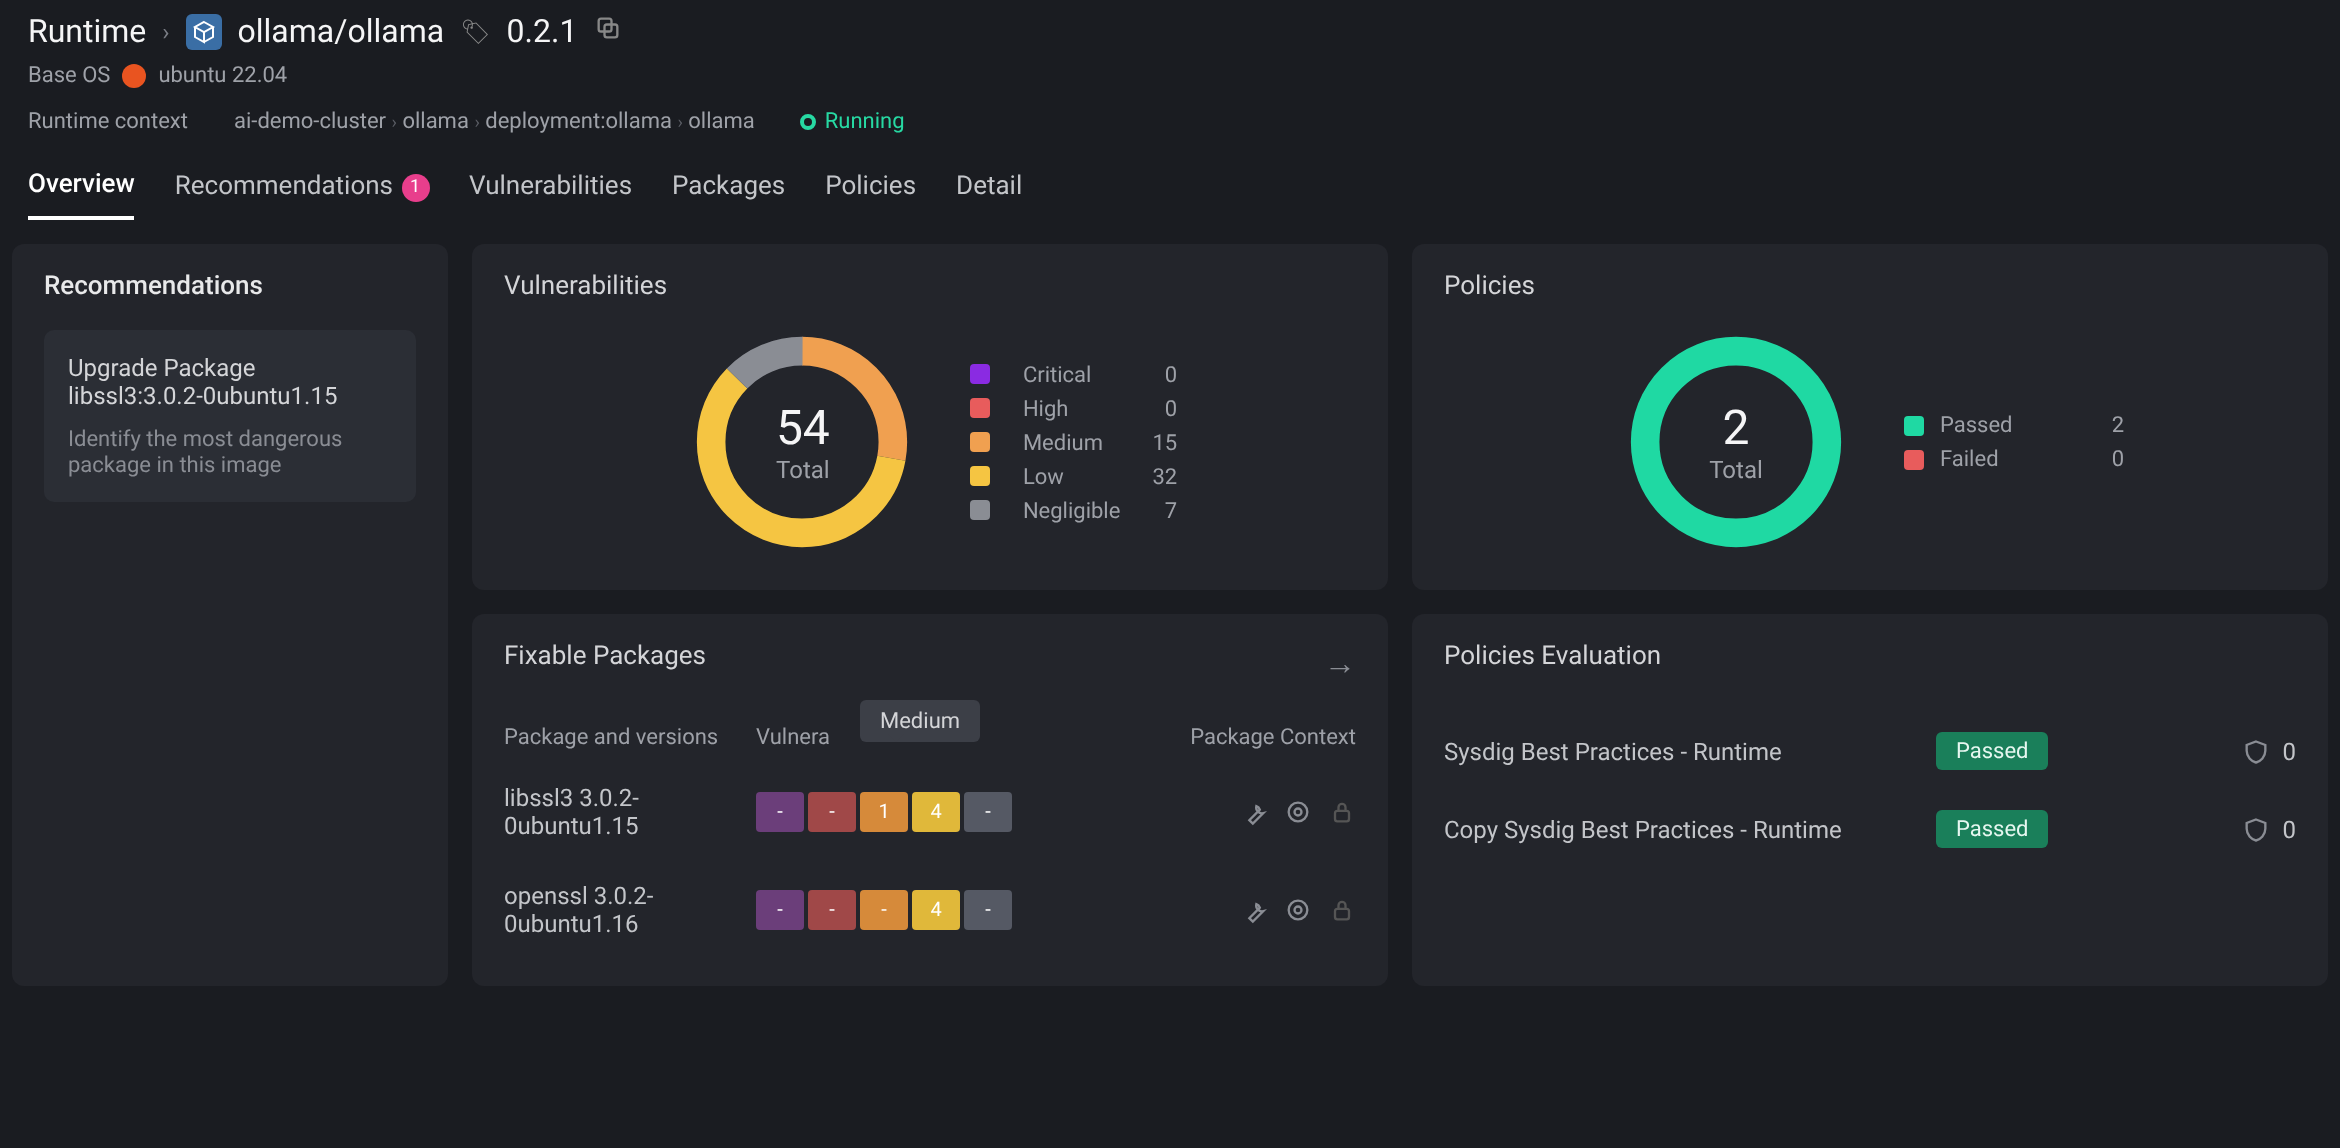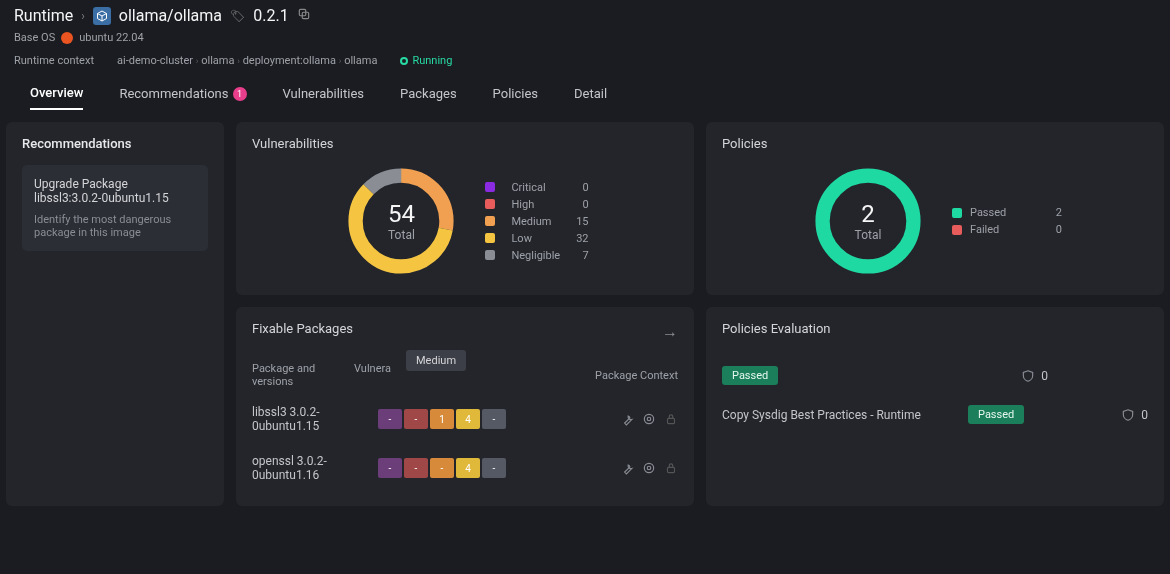--- a/index.html
+++ b/index.html
@@ -20,21 +20,21 @@
   .tag-ico { color:#888; font-size:12px; }
   .copy-ico { color:#888; cursor:pointer; }
   .baseos-row { font-size:11px; color:#9ea1a8; margin-top:6px; display:flex; align-items:center; gap:6px;}
   .ubuntu-dot { width:12px; height:12px; background:#e95420; border-radius:50%; display:inline-block;}
   .context-row { font-size:11px; color:#9ea1a8; margin-top:10px; display:flex; align-items:center; gap:23px;}
   .ctx-chev { color:#5a5d65; font-size:9px; }
   .running-chip { color:#27d9a3; display:flex; align-items:center; gap:4px; }
   .running-dot { width:8px; height:8px; border:2px solid #27d9a3; border-radius:50%; display:inline-block;}
   .dl-btn { position:absolute; right:14px; top:8px; border:1px solid #4a4d55; border-radius:16px; padding:5px 14px; font-size:12px; color:#e8e9ea; background:transparent; display:flex; align-items:center; gap:6px; cursor:pointer;}
   .tabs { display:flex; gap:20px; padding: 14px 14px 0; border-bottom:none; font-size:13px; }
-  .tab { color:#c3c5c9; padding-bottom:8px; cursor:pointer; display:flex; align-items:center; gap:4px;margin-left:16px;}
+  .tab { color:#c3c5c9; padding-bottom:8px; cursor:pointer; display:flex; align-items:center; gap:4px;}
   .tab.active { color:#fff; border-bottom:2px solid #fff; font-weight:500;}
   .tab-badge { background:#e83e8c; color:#fff; border-radius:50%; width:14px; height:14px; font-size:9px; display:inline-flex; align-items:center; justify-content:center;}
   .body { display:flex; gap:12px; padding: 12px 6px; }
   .card { background:#23252b; border-radius:6px; padding:14px 16px; }
   .sidebar { width:218px; }
   .sidebar h3 { font-size:13px; font-weight:500; color:#e8e9ea; margin-bottom:14px;}
   .rec-card { background:#2b2e35; border-radius:5px; padding:12px; font-size:12px; color:#d4d5d8; cursor:pointer;}
   .rec-card .sub { font-size:11px; color:#8a8d94; margin-top:8px;}
   .col2 { flex:1; display:flex; flex-direction:column; gap:12px; }
   .col2-top { display:flex; gap:12px; }
@@ -51,21 +51,21 @@
   .sev-legend-grid > .count { text-align:right; font-variant-numeric: tabular-nums; }
   .legend { display:flex; flex-direction:column; gap:4px; font-size:11px; color:#9ea1a8;}
   .leg-row { display:flex; align-items:center; gap:8px;}
   .sq { width:10px; height:10px; border-radius:2px; display:inline-block;}
   .leg-row .val { margin-left:auto; min-width:14px; text-align:right;}
   .col2-bot { display:flex; gap:12px; }
   .fix-card { flex:1; }
   .peval-card { flex:1; }
   .card-hdr { display:flex; justify-content:space-between; align-items:center; margin-bottom:14px;}
   .arrow-r { color:#8a8d94; font-size:16px; cursor:pointer;}
-  .tbl-hdr { display:flex; font-size:11px; color:#9ea1a8; padding:6px 0;gap:24px;}
+  .tbl-hdr { display:flex; font-size:11px; color:#9ea1a8; padding:6px 0;}
   .tbl-row { display:flex; align-items:center; padding:10px 0; font-size:12px; color:#c3c5c9; border-top:1px solid rgba(255,255,255,0);}
   .pkg-col { flex:1;}
   .vuln-col { width:180px; position:relative;}
   .ctx-col { width:70px; text-align:right; display:flex; gap:8px; justify-content:flex-end; align-items:center;}
   .sev-bar { display:flex; gap:2px;}
   .sev-cell { width:24px; height:20px; border-radius:2px; display:flex; align-items:center; justify-content:center; font-size:10px; color:#fff;}
   .ico-sm { width:14px; height:14px; color:#8a8d94; cursor:pointer;}
   .tooltip { position:absolute; background:#3c3f47; color:#d4d5d8; font-size:11px; padding:4px 10px; border-radius:3px; top:-12px; left:52px;}
   .tooltip::after{content:"";position:absolute;bottom:-4px;left:14px;border:4px solid transparent;border-top-color:#3c3f47;}
   .peval-hdr { display:grid; grid-template-columns: 1fr 80px 100px; font-size:11px; color:#9ea1a8; padding:6px 0;}
@@ -261,20 +261,21 @@
    </div>
           </div>
       </div>
 
       <div class="card peval-card">
         <div class="card-hdr">
           <div class="card-title">Policies Evaluation</div>
         </div>
         <div id="peval-rows">
             <div class="peval-row">
+     <div>Sysdig Best Practices - Runtime</div>
      <div><span class="passed-chip">Passed</span></div>
      <div class="risk-cell">
        <svg class="shield" viewBox="0 0 24 24" fill="none" stroke="#8a8d94" stroke-width="2">
                   <path d="M12 3 L20 6 V11 C20 16 16 20 12 21 C8 20 4 16 4 11 V6 Z"></path>
                 </svg>
        <span>0</span>
      </div>
    </div>
             <div class="peval-row">
      <div>Copy Sysdig Best Practices - Runtime</div>

